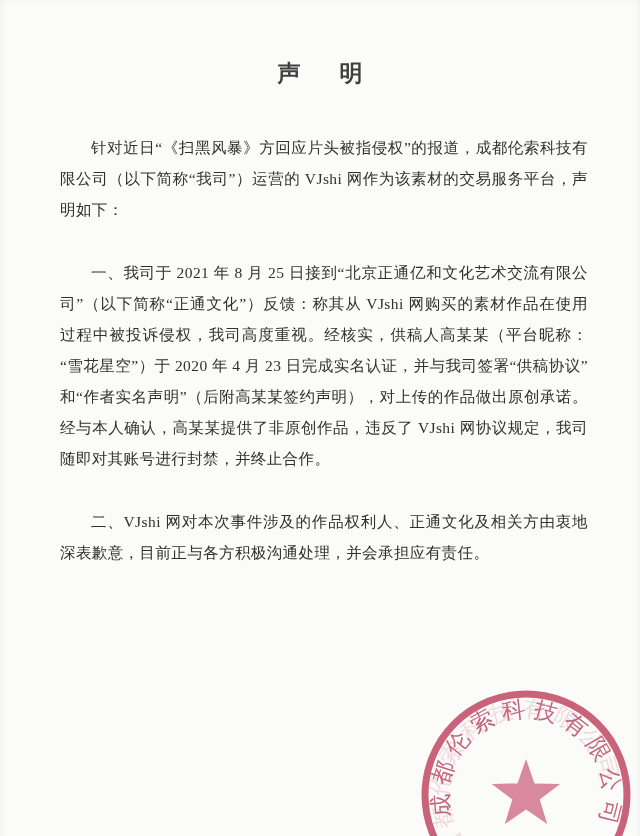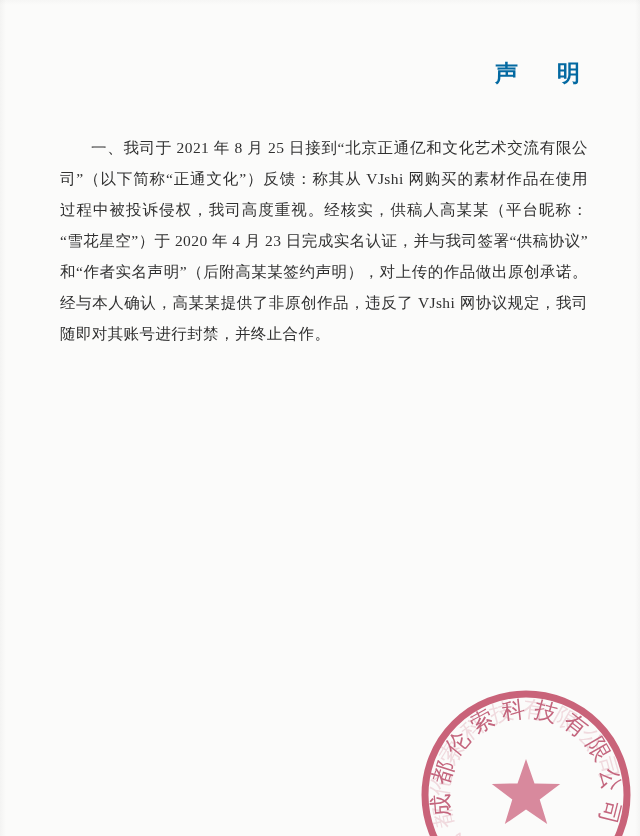--- a/index.html
+++ b/index.html
@@ -25,26 +25,26 @@
   }
   .content {
     position: absolute;
     left: 60px;
     right: 52px;
     top: 58px;
     z-index: 2;
   }
   .title {
     margin: 0 0 44px 0;
-    text-align: right;
+    text-align: center;
     font-size: 23px;
     line-height: 30px;
     font-weight: 700;
     letter-spacing: 8px;
-    color: #0369a1;
+    color: #404040;
     font-family: "Liberation Sans", sans-serif;
   }
   .para {
     margin: 0 0 32px 0;
     font-size: 15.5px;
     line-height: 31px;
     text-align: justify;
     text-indent: 2em;
     letter-spacing: 0.4px;
   }
@@ -90,17 +90,19 @@
       <text font-size="9" fill="#cf8ba0" font-family="Liberation Sans, sans-serif">
         <textPath href="#arcBottom" startOffset="160">107</textPath>
       </text>
       </g>
 
   </svg>
 
   <div class="content">
     <h1 class="title">声　明</h1>
 
+    <p class="para">针对近日“《扫黑风暴》方回应片头被指侵权”的报道，成都伦索科技有限公司（以下简称“我司”）运营的 VJshi 网作为该素材的交易服务平台，声明如下：</p>
     <p class="para">一、我司于 2021 年 8 月 25 日接到“北京正通亿和文化艺术交流有限公司”（以下简称“正通文化”）反馈：称其从 VJshi 网购买的素材作品在使用过程中被投诉侵权，我司高度重视。经核实，供稿人高某某（平台昵称：“雪花星空”）于 2020 年 4 月 23 日完成实名认证，并与我司签署“供稿协议”和“作者实名声明”（后附高某某签约声明），对上传的作品做出原创承诺。经与本人确认，高某某提供了非原创作品，违反了 VJshi 网协议规定，我司随即对其账号进行封禁，并终止合作。</p>
+    <p class="para">二、VJshi 网对本次事件涉及的作品权利人、正通文化及相关方由衷地深表歉意，目前正与各方积极沟通处理，并会承担应有责任。</p>
 
   </div>
 
 </div>
 
 </body></html>

